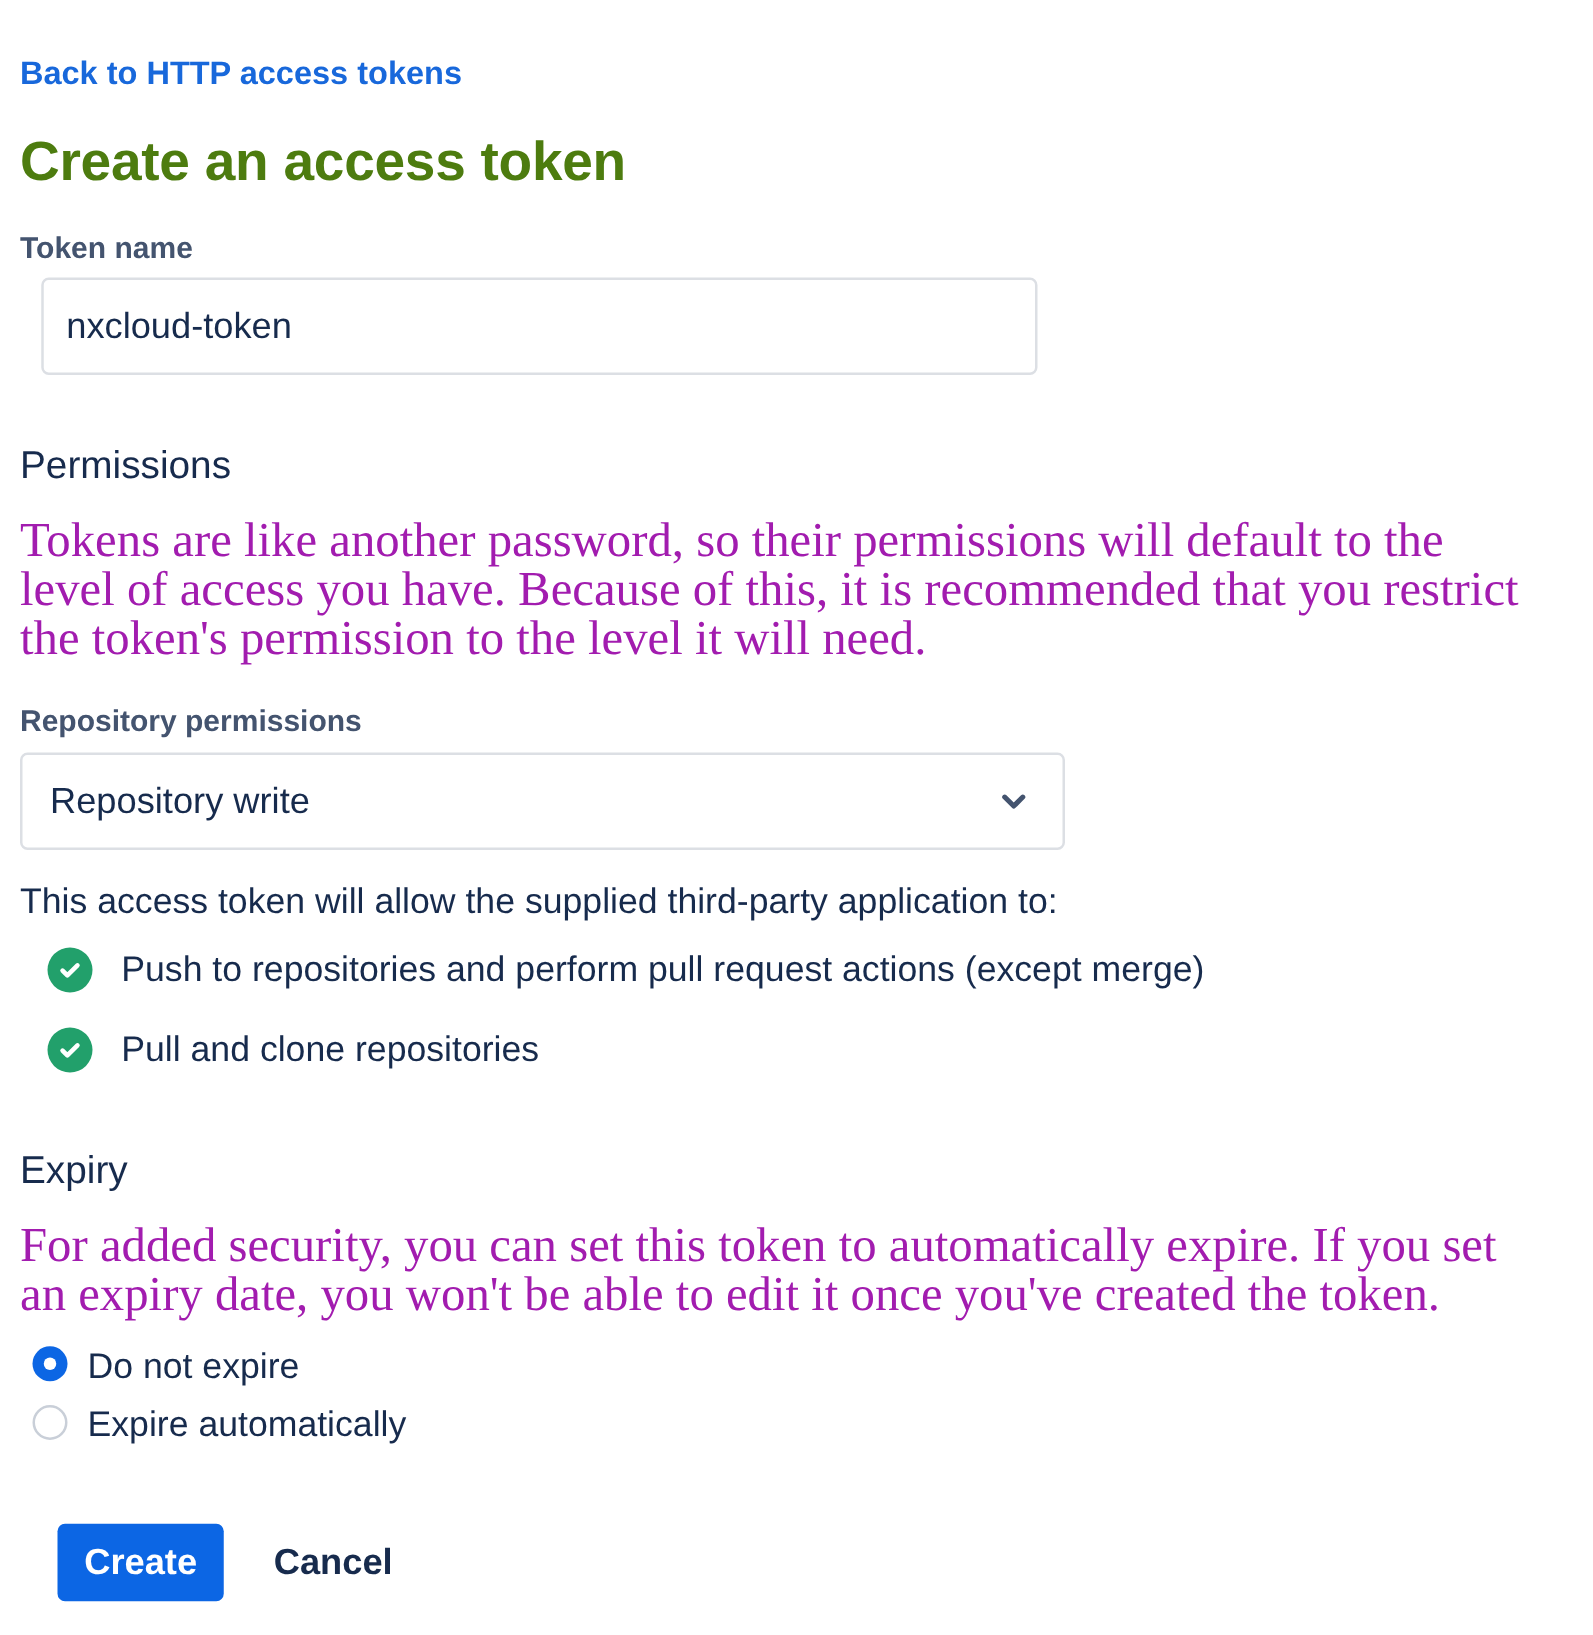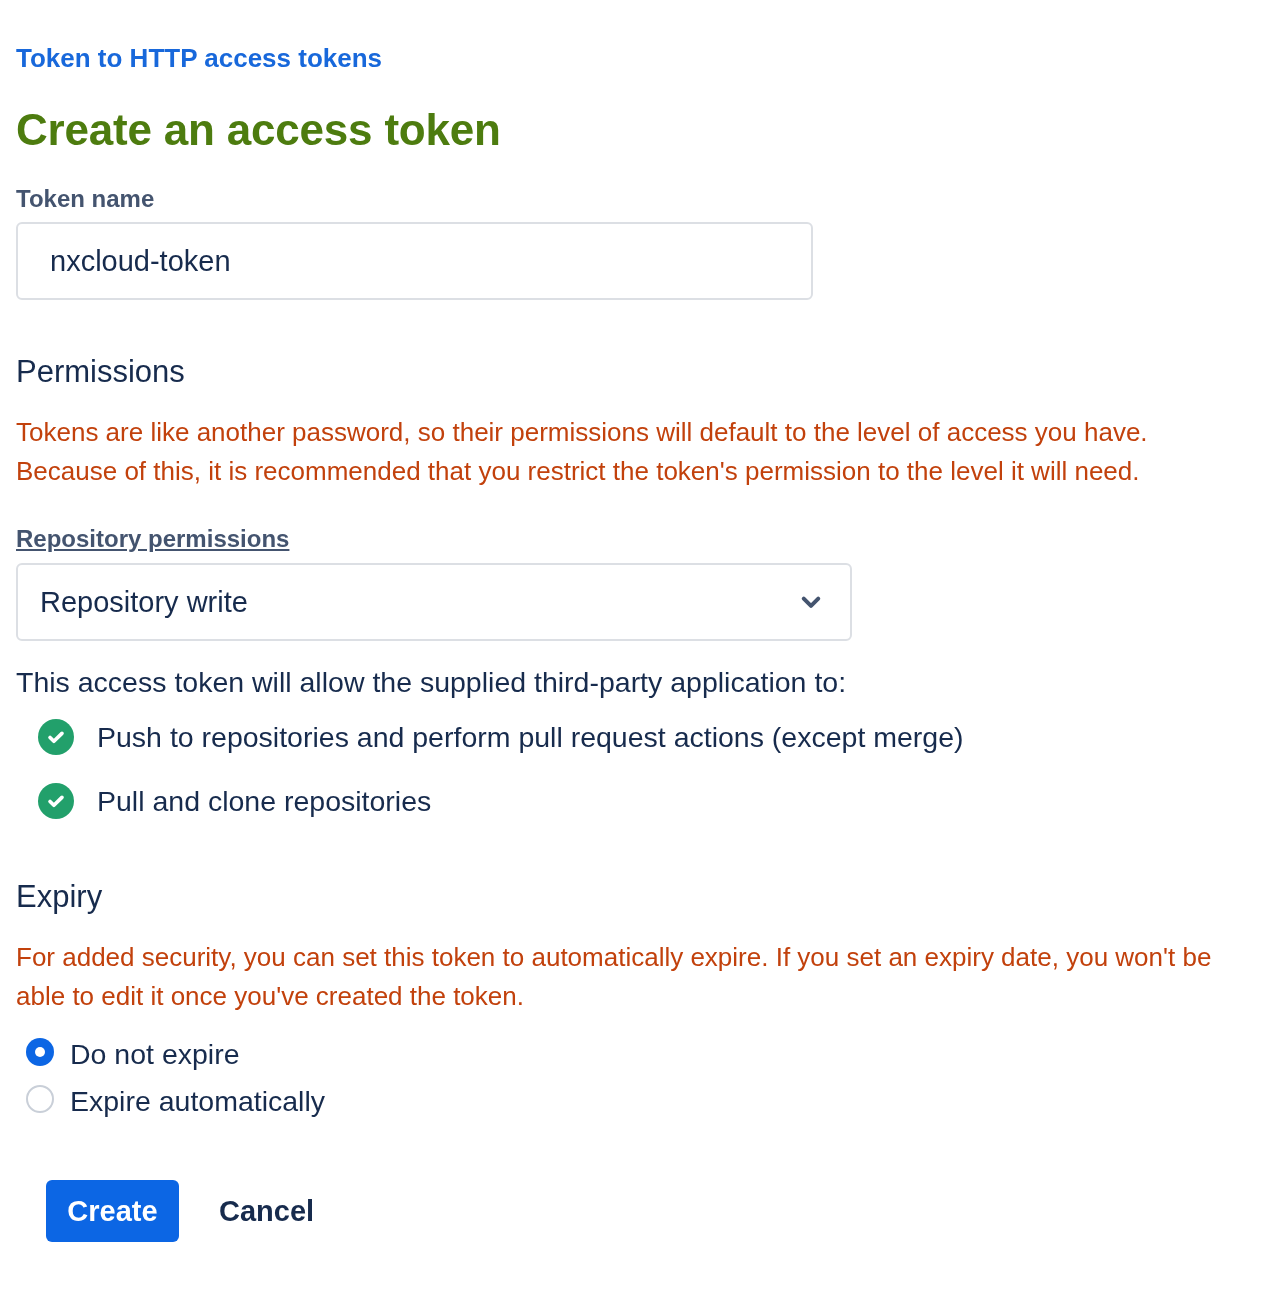--- a/index.html
+++ b/index.html
@@ -42,43 +42,45 @@
     color: #44546F;
   }
 
   .text-input {
     display: block;
     margin-top: 11px;
     width: 797px;
     height: 78px;
     border: 2px solid #DCDFE4;
     border-radius: 6px;
-    padding: 0 32px;
+    padding: 0 18px;
     font-family: "Liberation Sans", "DejaVu Sans", sans-serif;
     font-size: 29px;
     color: #172B4D;
     background: #ffffff;
     outline: none;
+    margin-left: 17px;
   }
 
   .section-heading {
     margin: 53px 0 0 0;
     font-size: 31px;
     line-height: 38px;
     font-weight: 500;
     color: #172B4D;
   }
   .section-heading.expiry { margin-top: 57px; }
 
   .body-text {
     margin: 22px 0 0 0;
     max-width: 1212px;
-    font-size: 26px;
+    font-size: 39px;
     line-height: 39px;
-    color: #c2410c;
+    color: #a21caf;
+    font-family: Liberation Serif, serif;
   }
 
   .select-box {
     margin-top: 12px;
     width: 836px;
     height: 78px;
     border: 2px solid #DCDFE4;
     border-radius: 6px;
     background: #ffffff;
     display: flex;
@@ -175,31 +177,31 @@
     font-weight: 600;
     color: #172B4D;
     cursor: pointer;
   }
 </style>
 </head>
 <body>
 
 <div class="page">
 
-  <a class="back-link">Token to HTTP access tokens</a>
+  <a class="back-link">Back to HTTP access tokens</a>
 
   <h1 class="page-title">Create an access token</h1>
 
   <label class="field-label">Token name</label>
   <input class="text-input" type="text" value="nxcloud-token" style="">
 
   <h2 class="section-heading">Permissions</h2>
   <p class="body-text">Tokens are like another password, so their permissions will default to the level of access you have. Because of this, it is recommended that you restrict the token's permission to the level it will need.</p>
 
-  <label class="field-label" style="text-decoration:underline;">Repository permissions</label>
+  <label class="field-label" style="">Repository permissions</label>
   <div class="select-box">
     <span class="select-value">Repository write</span>
     <span class="chevron-icon">
       <svg viewBox="0 0 24 24" width="30" height="30">
         <path d="M6.2 9.3l5.8 5.8 5.8-5.8" fill="none" stroke="#44546F" stroke-width="3.2" stroke-linecap="round" stroke-linejoin="round"></path>
       </svg>
     </span>
   </div>
 
   <p class="allow-intro">This access token will allow the supplied third-party application to:</p>

